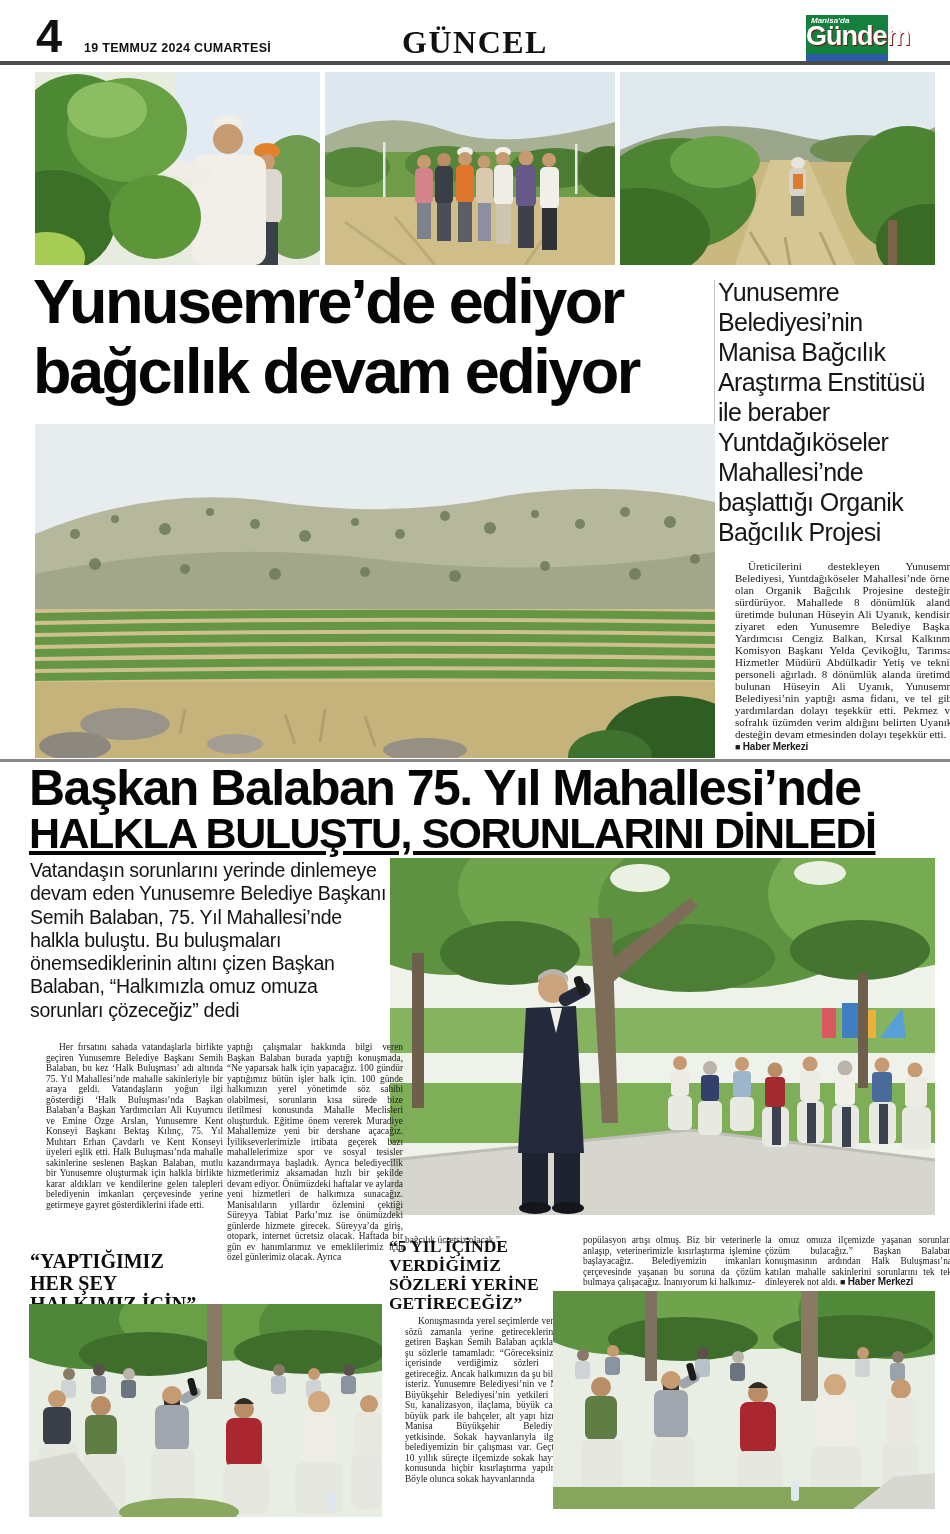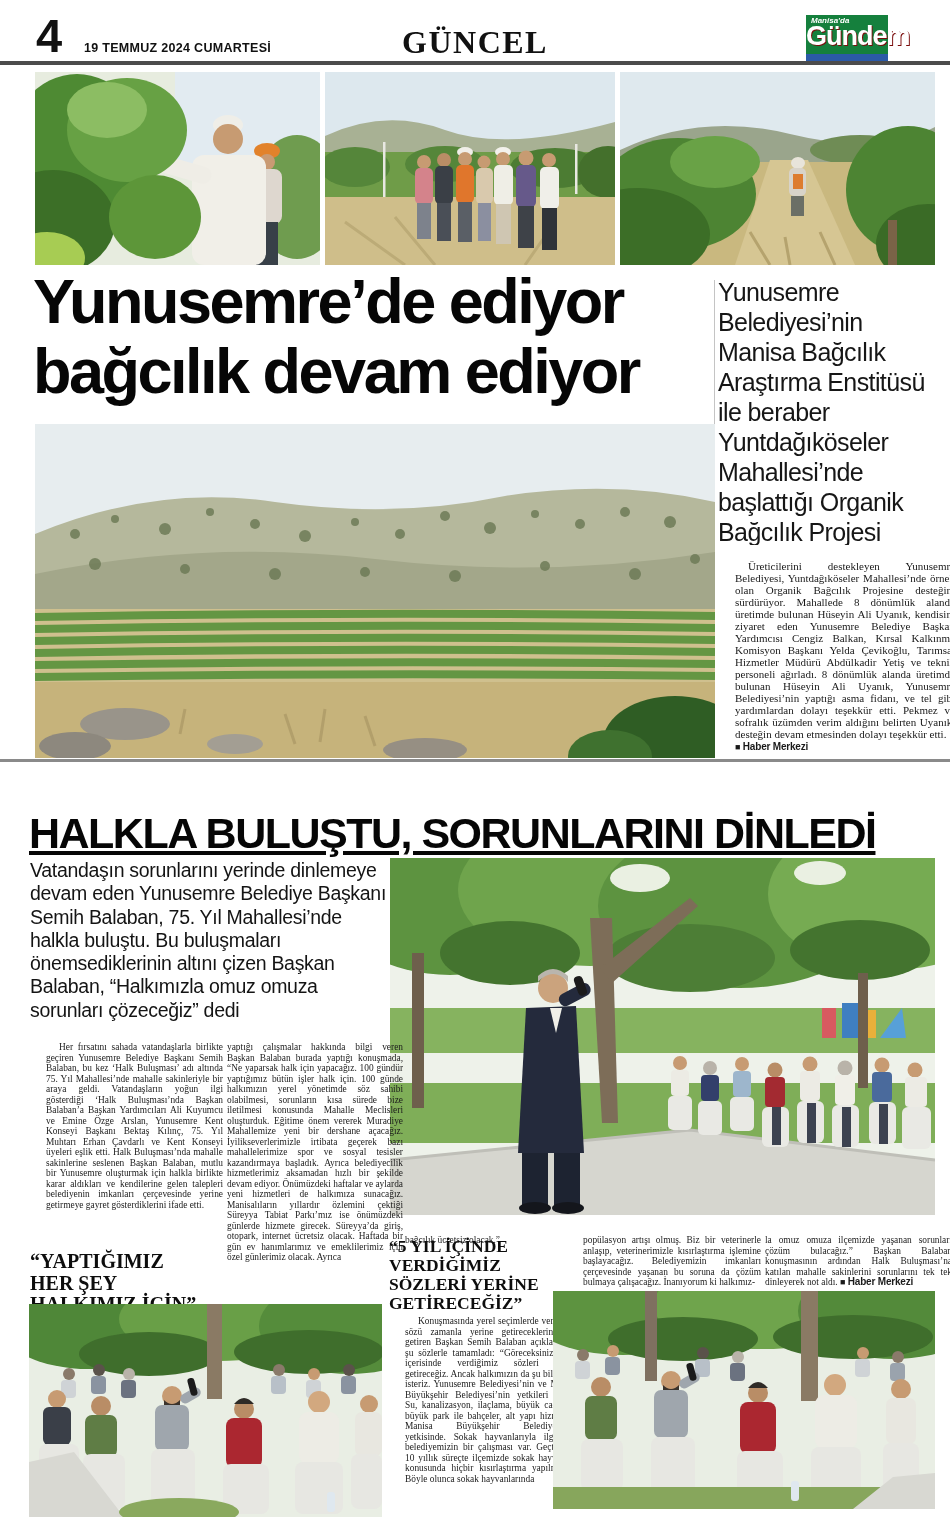--- a/index.html
+++ b/index.html
@@ -214,20 +214,21 @@
       <ellipse cx="640" cy="318" rx="72" ry="46" fill="#2f5d24"></ellipse>
       <ellipse cx="575" cy="332" rx="42" ry="26" fill="#3f712f"></ellipse>
       <path d="M250,290 L260,320 M290,285 L285,318 M330,292 L340,322 M150,285 L145,310" stroke="#b29f6b" stroke-width="3" fill="none"></path>
     </svg>
   </figure>
 
   <p class="abs np bodytext body1"><span class="indent">Üreticilerini destekleyen Yunusemre Belediyesi, Yuntdağıköseler Mahallesi’nde örnek olan Organik Bağcılık Projesine desteğini sürdürüyor. Mahallede 8 dönümlük alanda üretimde bulunan Hüseyin Ali Uyanık, kendisini ziyaret eden Yunusemre Belediye Başkan Yardımcısı Cengiz Balkan, Kırsal Kalkınma Komisyon Başkanı Yelda Çevikoğlu, Tarımsal Hizmetler Müdürü Abdülkadir Yetiş ve teknik personeli ağırladı. 8 dönümlük alanda üretimde bulunan Hüseyin Ali Uyanık, Yunusemre Belediyesi’nin yaptığı asma fidanı, ve tel gibi yardımlardan dolayı teşekkür etti. Pekmez ve sofralık üzümden verim aldığını belirten Uyanık, desteğin devam etmesinden dolayı teşekkür etti.</span> <span class="byl"><span class="sq">■</span> <span>Haber Merkezi</span></span></p>
 
   <div class="abs divider2"></div>
 
+  <div class="abs h2line1">Başkan Balaban 75. Yıl Mahallesi’nde</div>
   <div class="abs h2line2">HALKLA BULUŞTU, SORUNLARINI DİNLEDİ</div>
 
   <div class="abs intro2">Vatandaşın sorunlarını yerinde dinlemeye devam eden Yunusemre Belediye Başkanı Semih Balaban, 75. Yıl Mahallesi’nde halkla buluştu. Bu buluşmaları önemsediklerinin altını çizen Başkan Balaban, “Halkımızla omuz omuza  sorunları çözeceğiz” dedi</div>
 
   <figure class="abs ph phbalaban">
     <svg viewBox="0 0 545 357" preserveAspectRatio="none">
       <rect width="545" height="357" fill="#eef2ea"></rect>
       <ellipse cx="60" cy="45" rx="115" ry="72" fill="#5d9340"></ellipse>
       <ellipse cx="200" cy="32" rx="132" ry="76" fill="#6fa44c"></ellipse>
       <ellipse cx="350" cy="48" rx="142" ry="82" fill="#5d9340"></ellipse>

